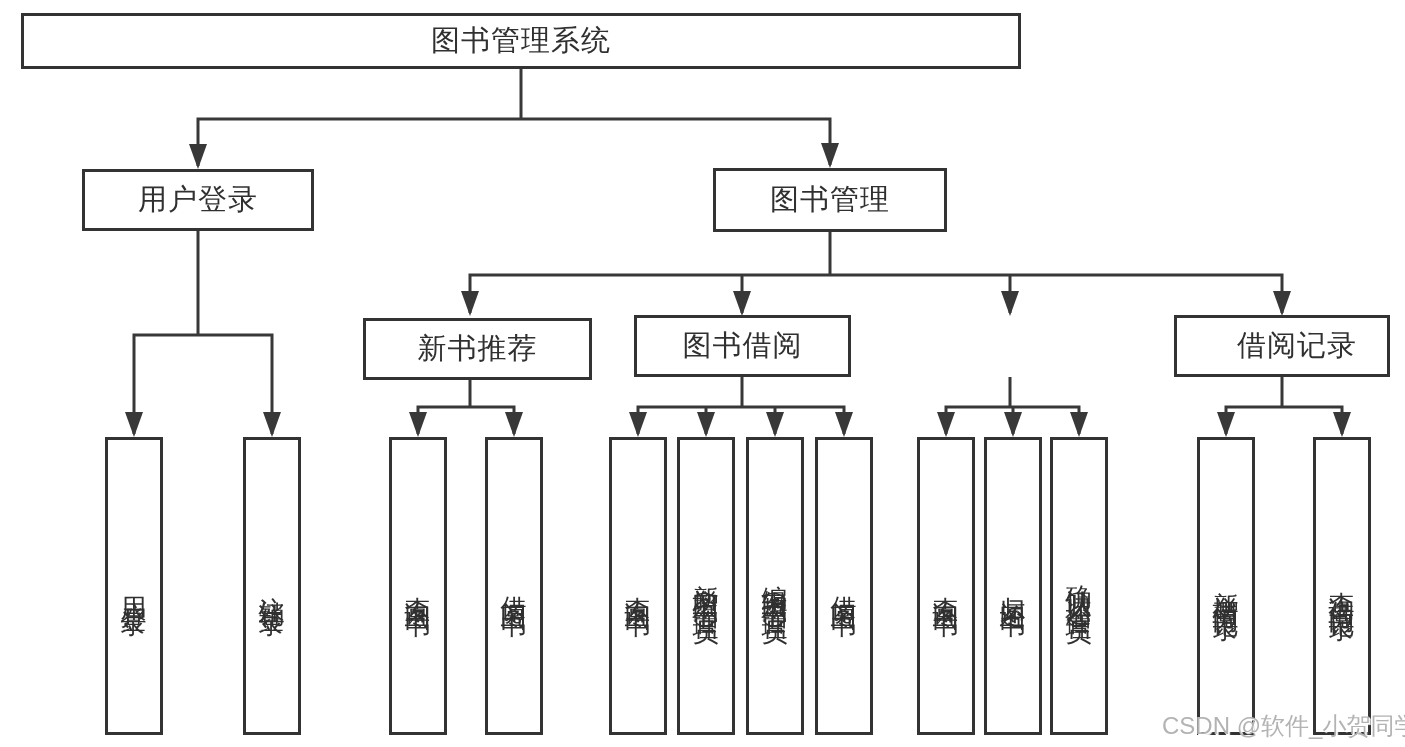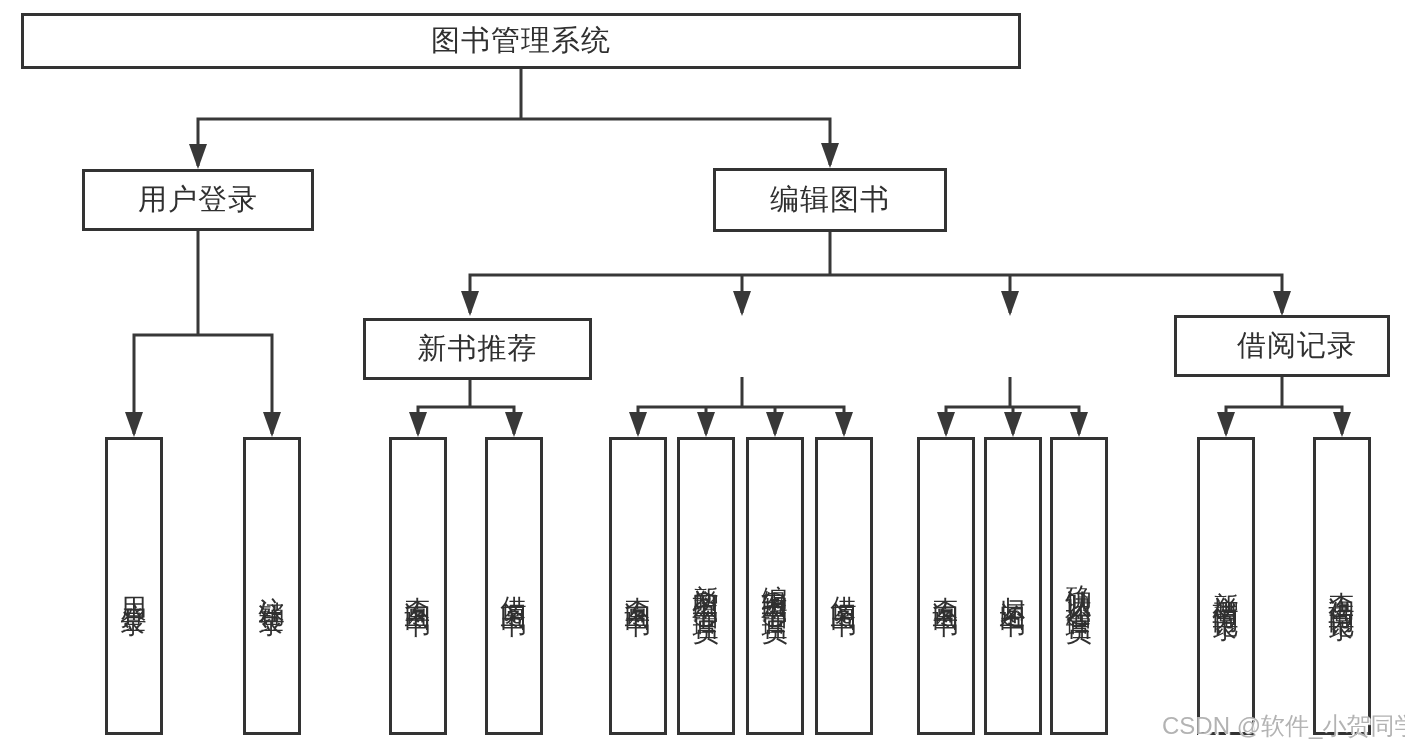--- a/index.html
+++ b/index.html
@@ -95,23 +95,24 @@
       <path d="M1004 412 L1022 412 L1013 437 Z"></path>
       <path d="M1070 412 L1088 412 L1079 437 Z"></path>
       <path d="M1217 412 L1235 412 L1226 437 Z"></path>
       <path d="M1333 412 L1351 412 L1342 437 Z"></path>
     </g>
   </svg>
 
   <div class="box hbox" style="left:21px; top:13px; width:1000px; height:56px;">图书管理系统</div>
 
   <div class="box hbox" style="left:82px; top:169px; width:232px; height:62px;">用户登录</div>
-  <div class="box hbox" style="left:713px; top:168px; width:234px; height:64px;">编辑图书</div>
+  <div class="box hbox" style="left:713px; top:168px; width:234px; height:64px;">图书管理</div>
 
   <div class="box hbox" style="left:363px; top:318px; width:229px; height:62px;">新书推荐</div>
+  <div class="box hbox" style="left:634px; top:315px; width:217px; height:62px;">图书借阅</div>
   <div class="box hbox" style="left:1174px; top:315px; width:216px; height:62px;padding-left:30px;">借阅记录</div>
 
   <div class="box leaf" style="left:105px;">
     <span class="vlabel">用户登录</span>
   </div>
   <div class="box leaf" style="left:243px;">
     <span class="vlabel">注销登录</span>
   </div>
 
   <div class="box leaf" style="left:389px;">

